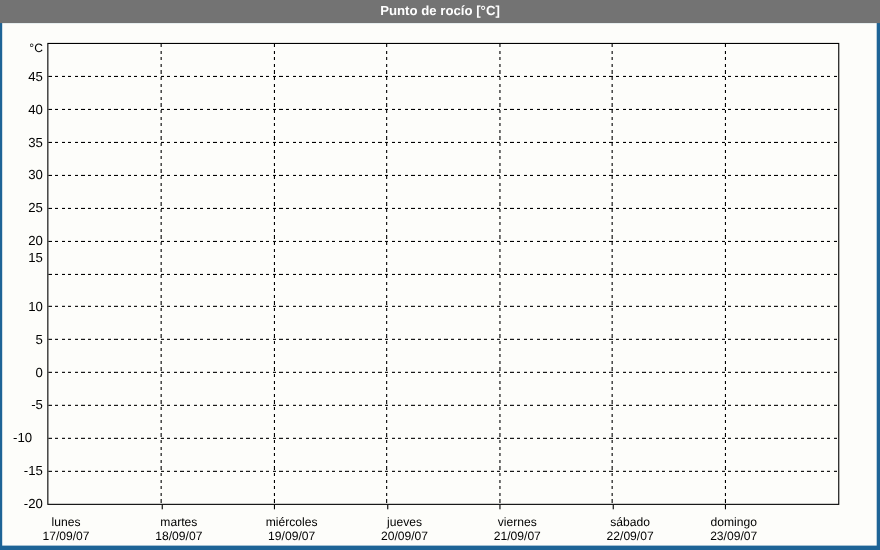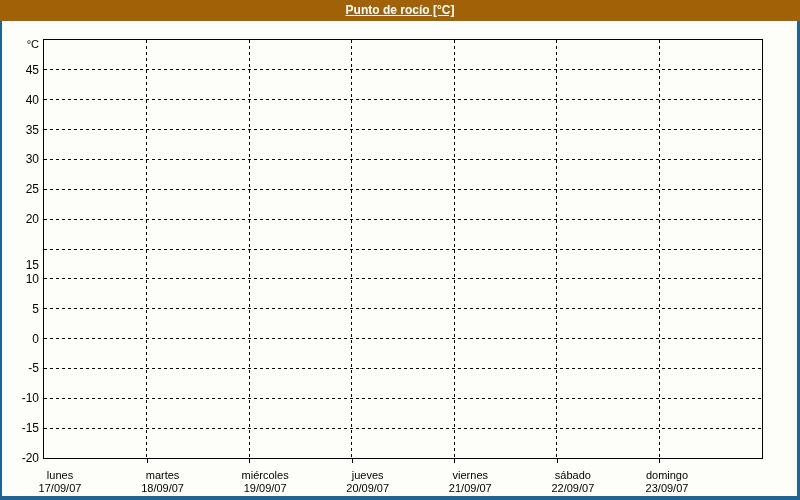--- a/index.html
+++ b/index.html
@@ -82,21 +82,21 @@
     white-space: nowrap;
     margin-left: 16px;
   }
   .xlabel .day  { font-size: 11px; line-height: 13px; }
   .xlabel .date { font-size: 11px; line-height: 12px; }
 </style>
 </head>
 <body>
 
 <div class="window" style="background: rgb(30, 100, 150);">
-  <div class="titlebar" style="background: #a16207; text-decoration: underline;">
+  <div class="titlebar" style="background: #737373;">
     <span>Punto de rocío [°C]</span>
   </div>
   <div class="content" id="content" style="background: rgb(253, 253, 250);">
     <div class="unit-label">°C</div>
     <div class="plot" id="plot">
         <div class="hgrid" style="top: 29.3571px;"></div>
         <div class="hgrid" style="top: 59.2143px;"></div>
         <div class="hgrid" style="top: 89.0714px;"></div>
         <div class="hgrid" style="top: 118.929px;"></div>
         <div class="hgrid" style="top: 148.786px;"></div>
@@ -114,26 +114,26 @@
         <div class="vgrid" style="left: 409.786px;"></div>
         <div class="vgrid" style="left: 512.357px;"></div>
         <div class="vgrid" style="left: 614.929px;"></div>
       </div>
   <div class="ylabel" style="top: 41.8571px;">45</div>
       <div class="ylabel" style="top: 71.7143px;">40</div>
       <div class="ylabel" style="top: 101.571px;">35</div>
       <div class="ylabel" style="top: 131.429px;">30</div>
       <div class="ylabel" style="top: 161.286px; padding-left: 20px;">25</div>
       <div class="ylabel" style="top: 191.143px;">20</div>
-      <div class="ylabel" style="top: 237px;">15</div>
+      <div class="ylabel" style="top: 206px;">15</div>
       <div class="ylabel" style="top: 250.857px;">10</div>
       <div class="ylabel" style="top: 280.714px;">5</div>
       <div class="ylabel" style="top: 310.571px;">0</div>
       <div class="ylabel" style="top: 340.429px;">-5</div>
-      <div class="ylabel" style="top: 370.286px;">-10</div>
+      <div class="ylabel" style="top: 370.286px; text-align: center;">-10</div>
       <div class="ylabel" style="top: 400.143px;">-15</div>
       <div class="ylabel" style="top: 430px;">-20</div>
       <div class="xtick" style="left: 144.571px;"></div>
       <div class="xtick" style="left: 247.143px;"></div>
       <div class="xtick" style="left: 349.714px;"></div>
       <div class="xtick" style="left: 452.286px;"></div>
       <div class="xtick" style="left: 554.857px;"></div>
       <div class="xtick" style="left: 657.429px;"></div>
       <div class="xlabel" style="left: 42px;">
         <div class="day">lunes</div>

